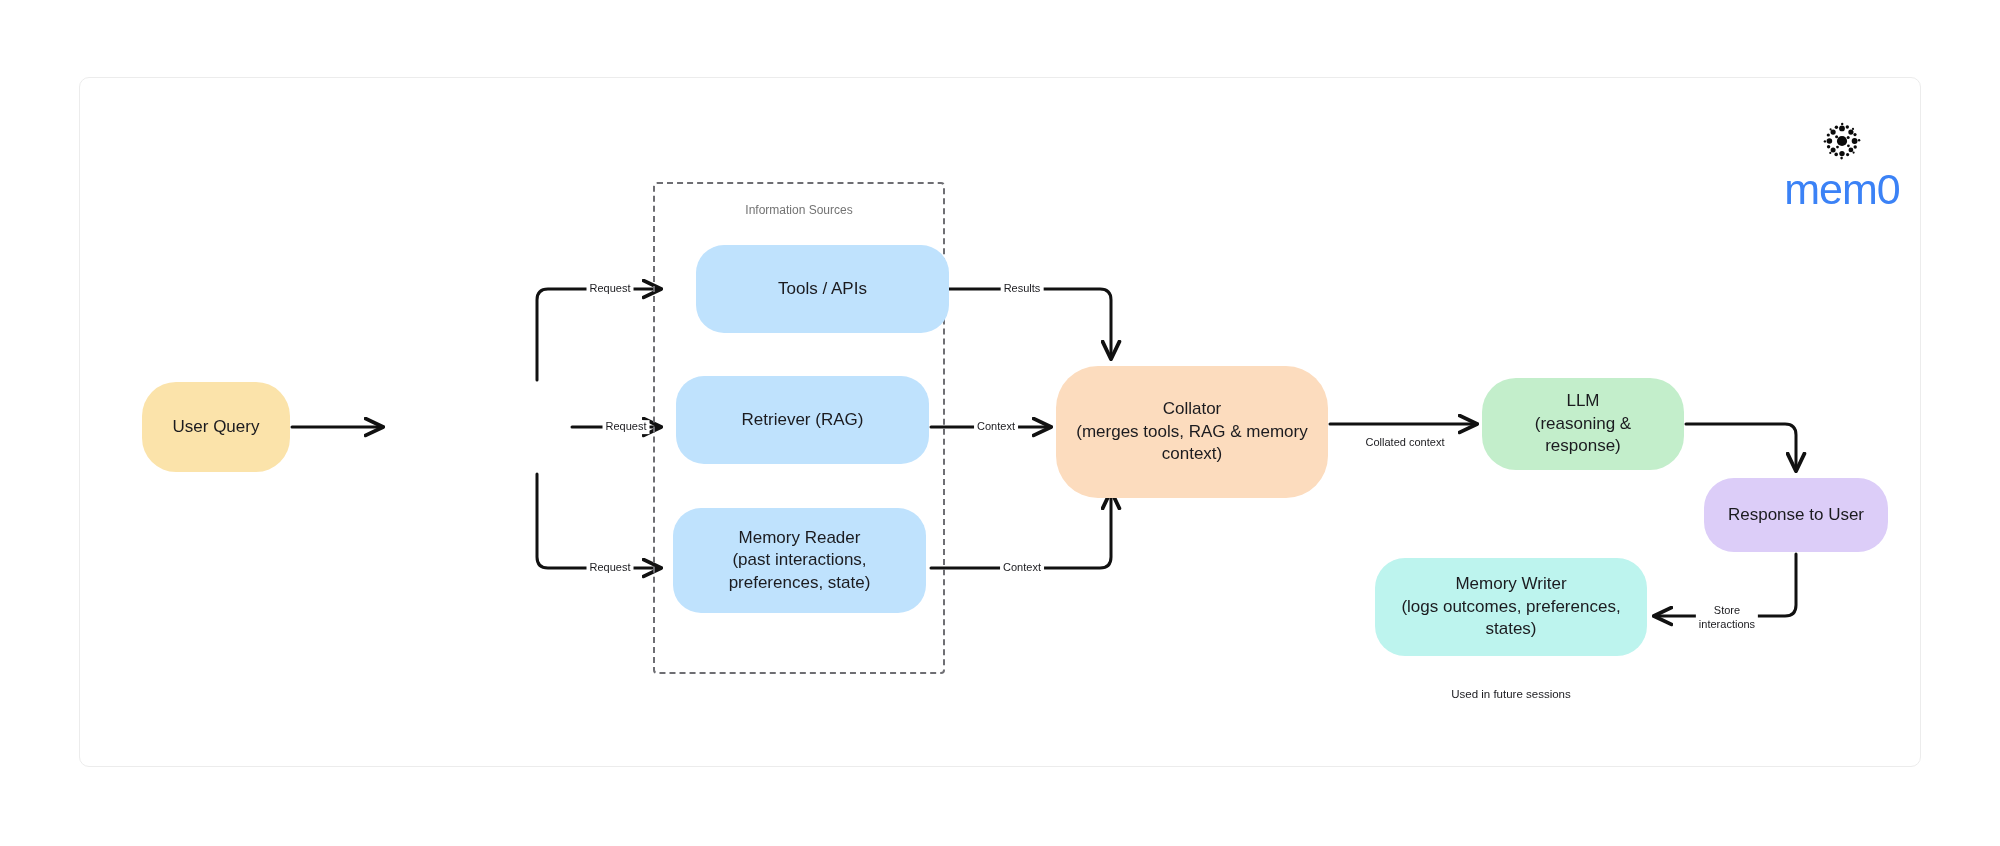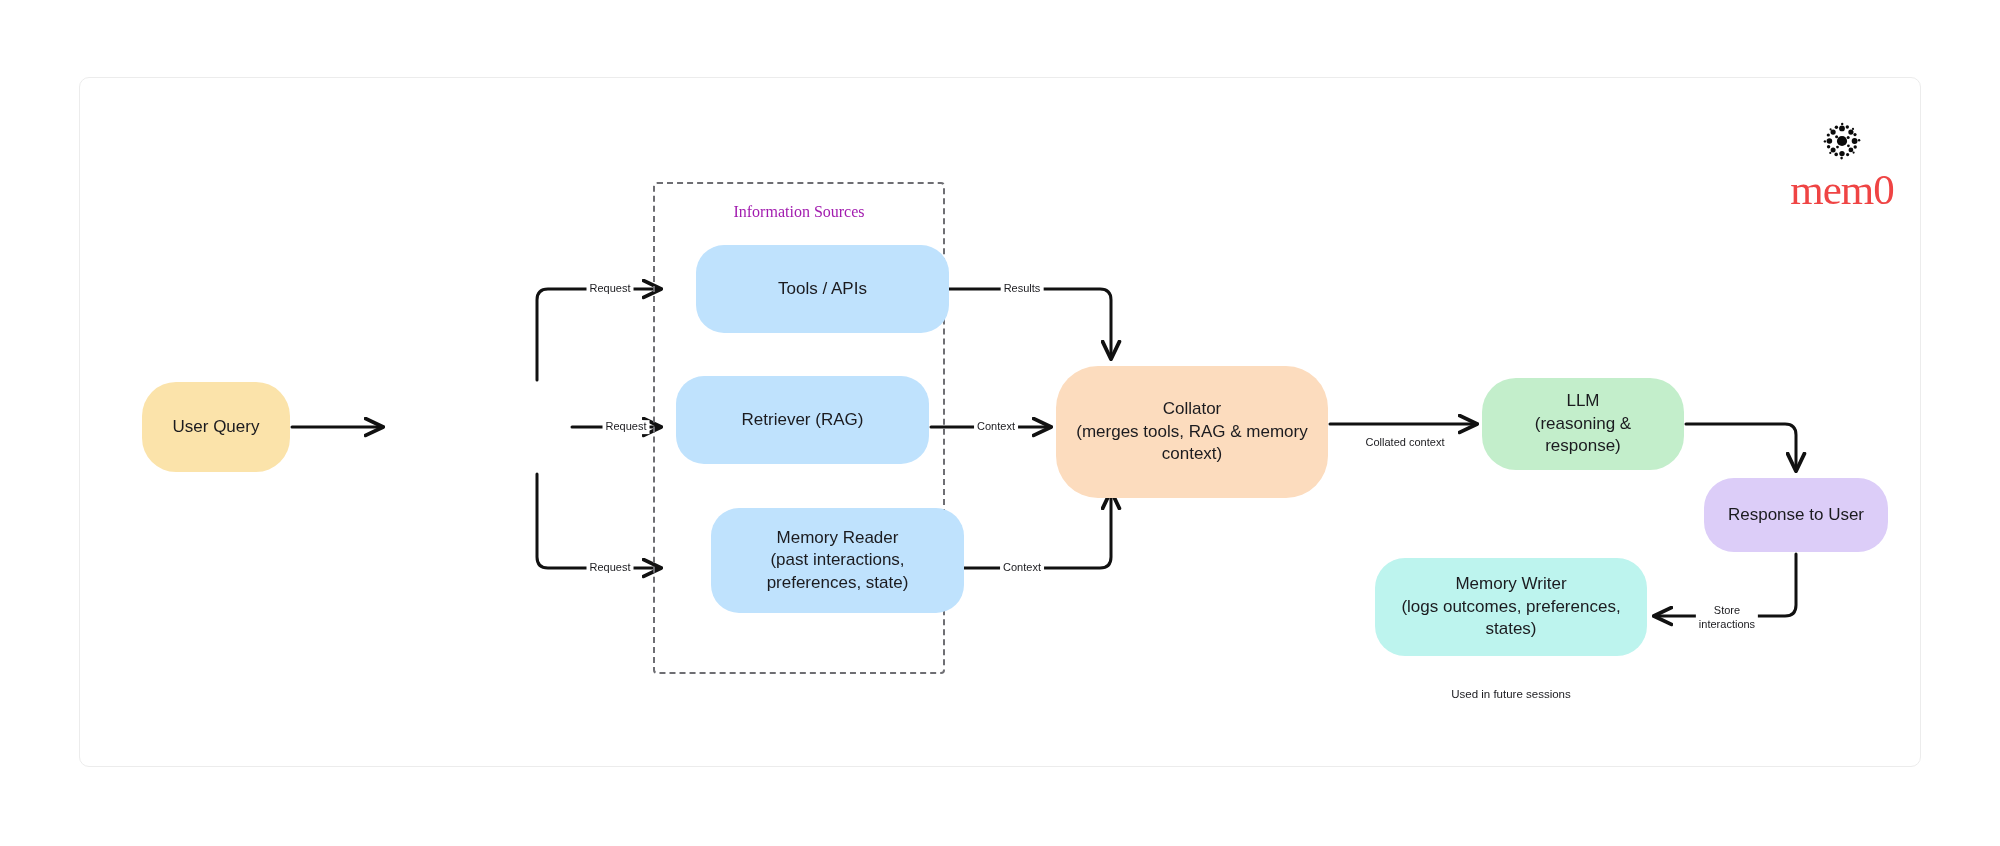--- a/index.html
+++ b/index.html
@@ -50,21 +50,21 @@
     font-size: 17px;
     line-height: 1.33;
     border-radius: 34px;
     padding: 6px 14px;
     white-space: pre-line;
   }
   .n-user-query   { left: 142px; top: 382px; width: 148px; height: 90px;  background:#fbe3aa; border-radius:34px; }
   .n-orchestrator { left: 386px; top: 382px; width: 184px; height: 90px;  background:#fcc2ec; border-radius:34px; }
   .n-tools        { left: 676px; top: 245px; width: 253px; height: 88px;  background:#bfe2fd; border-radius:28px;margin-left:20px; }
   .n-retriever    { left: 676px; top: 376px; width: 253px; height: 88px;  background:#bfe2fd; border-radius:28px; }
-  .n-memreader    { left: 711px; top: 508px; width: 253px; height: 105px; background:#bfe2fd; border-radius:28px; }
+  .n-memreader    { left: 673px; top: 508px; width: 253px; height: 105px; background:#bfe2fd; border-radius:28px; }
   .n-collator     { left: 1056px; top: 366px; width: 272px; height: 132px; background:#fcdcbe; border-radius:42px; }
   .n-llm          { left: 1482px; top: 378px; width: 202px; height: 92px;  background:#c3eecb; border-radius:34px; }
   .n-response     { left: 1704px; top: 478px; width: 184px; height: 74px;  background:#dccdf8; border-radius:30px; }
   .n-memwriter    { left: 1375px; top: 558px; width: 272px; height: 98px;  background:#bdf4ee; border-radius:30px; }
 
   
   .edge-label {
     position: absolute;
     font-size: 11px;
     color: #1b1b1f;
@@ -86,23 +86,22 @@
     border: 2px dashed #6e6e73;
     border-radius: 4px;
     box-sizing: border-box;
   }
   .group-title {
     position: absolute;
     left: 653px;
     top: 203px;
     width: 292px;
     text-align: center;
-    font-size: 16px;
-    color: #a21caf;
-    font-family: Liberation Serif, serif;
+    font-size: 12px;
+    color: #737373;
   }
 
   
   .caption {
     position: absolute;
     left: 1375px;
     top: 688px;
     width: 272px;
     text-align: center;
     font-size: 11.5px;
@@ -112,24 +111,24 @@
   
   .logo-wrap {
     position: absolute;
     left: 1782px;
     top: 118px;
     width: 120px;
     text-align: center;
   }
   .logo-mark { display:block; margin: 0 auto 4px auto; }
   .logo-text {
-    font-family: Liberation Serif, serif;
+    font-family: Liberation Sans, sans-serif;
     font-size: 43px;
     letter-spacing: -1px;
-    color: #ef4444;
+    color: #3b82f6;
     line-height: 1;
   }
 </style>
 </head>
 <body>
 
 <div id="canvas">
 
   <div class="card"></div>
 

